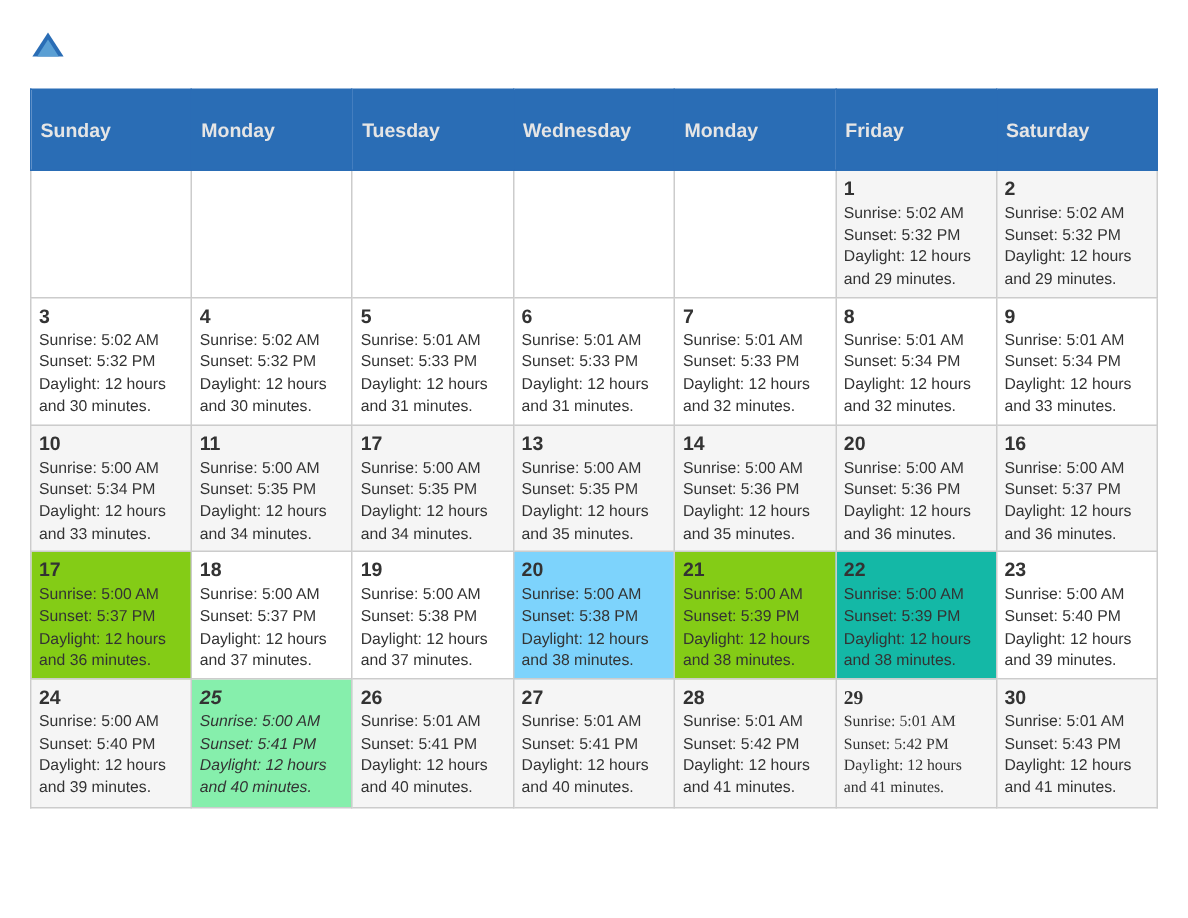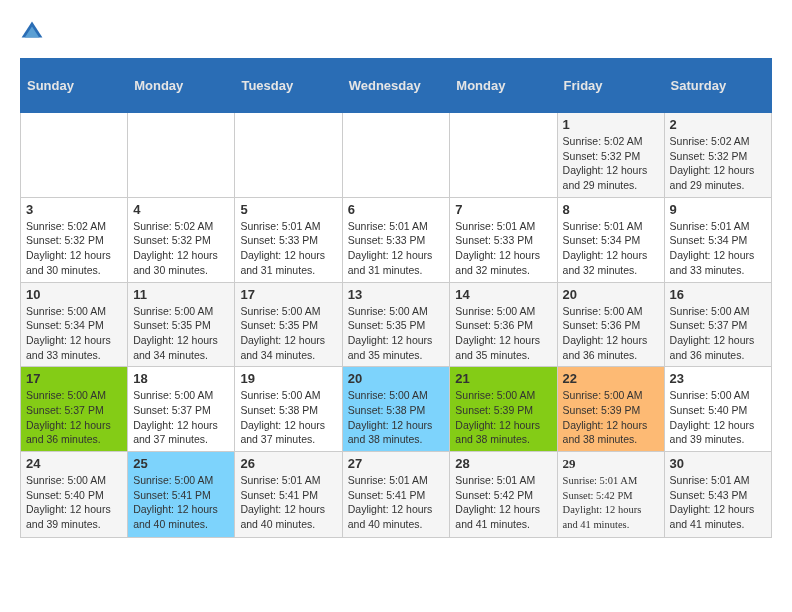--- a/index.html
+++ b/index.html
@@ -262,41 +262,41 @@
             <div class="day-info" style="white-space: pre-line;">Sunrise: 5:00 AM
 Sunset: 5:38 PM
 Daylight: 12 hours and 38 minutes.</div>
           </td>
           <td style="background: #84cc16;">
             <span class="day-num">21</span>
             <div class="day-info" style="white-space: pre-line;">Sunrise: 5:00 AM
 Sunset: 5:39 PM
 Daylight: 12 hours and 38 minutes.</div>
           </td>
-          <td style="background: #fdba74; margin-top: 32px;">
+          <td style="background: #14b8a6; margin-top: 32px;">
             <span class="day-num">22</span>
             <div class="day-info" style="white-space: pre-line;">Sunrise: 5:00 AM
 Sunset: 5:39 PM
 Daylight: 12 hours and 38 minutes.</div>
           </td>
           <td style="background: rgb(255, 255, 255);">
             <span class="day-num">23</span>
             <div class="day-info" style="white-space: pre-line;">Sunrise: 5:00 AM
 Sunset: 5:40 PM
 Daylight: 12 hours and 39 minutes.</div>
           </td>
         </tr>
         <tr>
           <td style="background: rgb(245, 245, 245);">
             <span class="day-num">24</span>
             <div class="day-info" style="white-space: pre-line;">Sunrise: 5:00 AM
 Sunset: 5:40 PM
 Daylight: 12 hours and 39 minutes.</div>
           </td>
-          <td style="background: #7dd3fc;">
+          <td style="background: #86efac; font-style: italic;">
             <span class="day-num">25</span>
             <div class="day-info" style="white-space: pre-line;">Sunrise: 5:00 AM
 Sunset: 5:41 PM
 Daylight: 12 hours and 40 minutes.</div>
           </td>
           <td style="background: rgb(245, 245, 245);">
             <span class="day-num">26</span>
             <div class="day-info" style="white-space: pre-line;">Sunrise: 5:01 AM
 Sunset: 5:41 PM
 Daylight: 12 hours and 40 minutes.</div>

